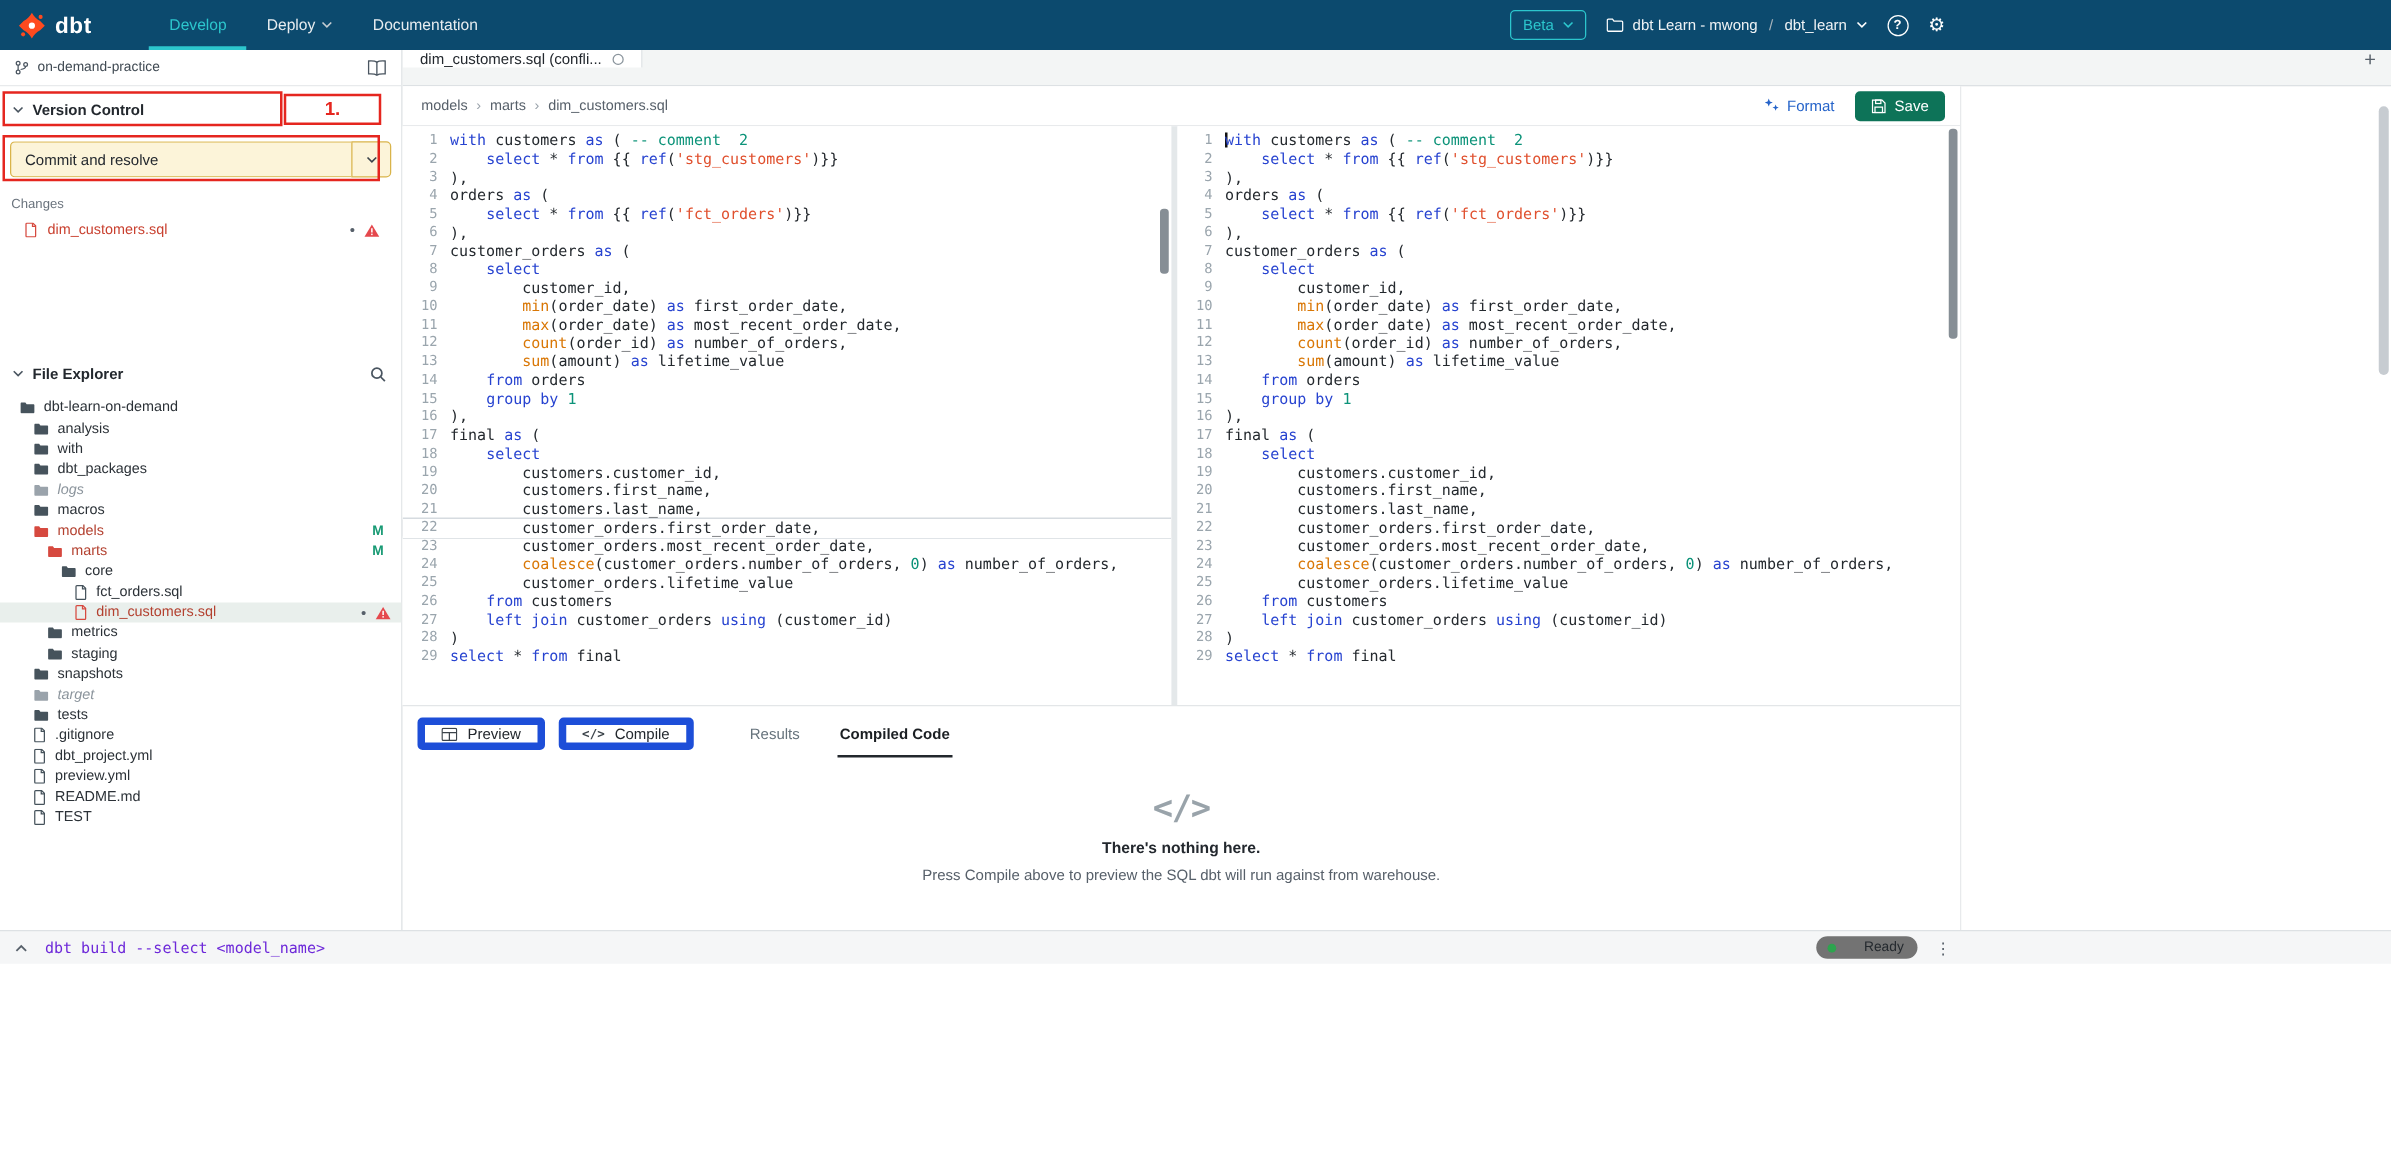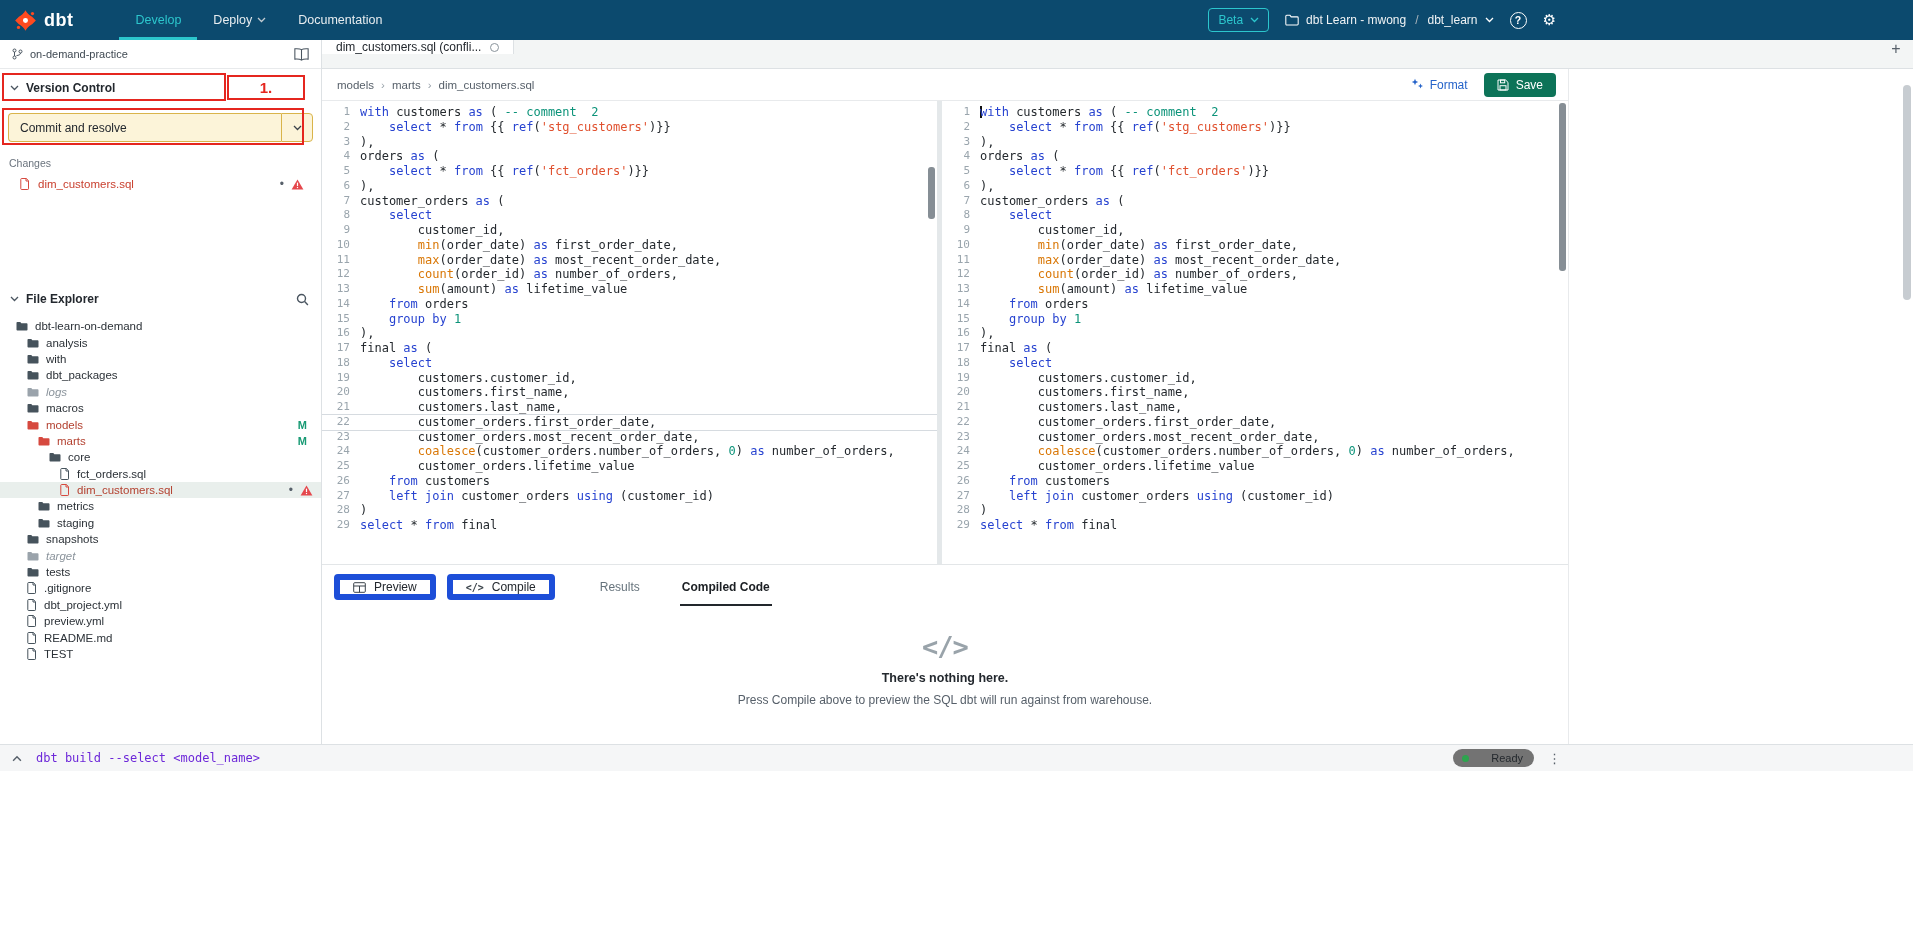--- a/index.html
+++ b/index.html
@@ -100,21 +100,21 @@
   .tok-c { color:#0c9379; }
   .tok-n { color:#0c9379; }
   .caret { display:inline-block; width:1.5px; height:12px; background:#111; vertical-align:-2px; margin-right:-1.5px; }
   .pane-scroll-thumb { position:absolute; right:2px; width:7px; background:#868e95; border-radius:3px; }
 
   .bottom-panel { flex:1; position:relative; }
   .bp-toolbar { display:flex; align-items:center; padding:9px 0 0 12px; }
   .bp-btn { height:26px; background:#fff; border:6px solid #1d4ed8; border-radius:4px; display:flex;
             align-items:center; gap:8px; padding:0 13px; font-size:12px; color:#23282e; margin-right:11px; cursor:pointer; }
   .bp-btn .code-glyph { font-family:"DejaVu Sans Mono",monospace; font-size:10px; font-weight:bold; color:#3b434a; }
-  .bp-tabs { display:flex; gap:38px; margin-left:32px; }
+  .bp-tabs { display:flex; gap:28px; margin-left:32px; }
   .bp-tab { font-size:12px; color:#66737c; position:relative; padding:5px 2px; cursor:pointer; }
   .bp-tab.active { color:#1b1f23; font-weight:bold; }
   .bp-tab.active::after { content:''; position:absolute; left:0; right:0; bottom:-7px; height:2px; background:#22272c; }
   .empty-state { position:absolute; top:66px; left:0; right:0; text-align:center; }
   .empty-icon { font-family:"DejaVu Sans Mono",monospace; font-size:27px; font-weight:bold; color:#99a3aa; letter-spacing:-1px; }
   .empty-title { margin-top:9px; font-size:12.5px; font-weight:bold; color:#23282e; }
   .empty-sub { margin-top:8px; font-size:12px; color:#57606a; }
 
   
   .statusbar { height:27px; background:#f5f6f7; border-top:1px solid #dde1e4; display:flex; align-items:center; padding-left:12px; }

